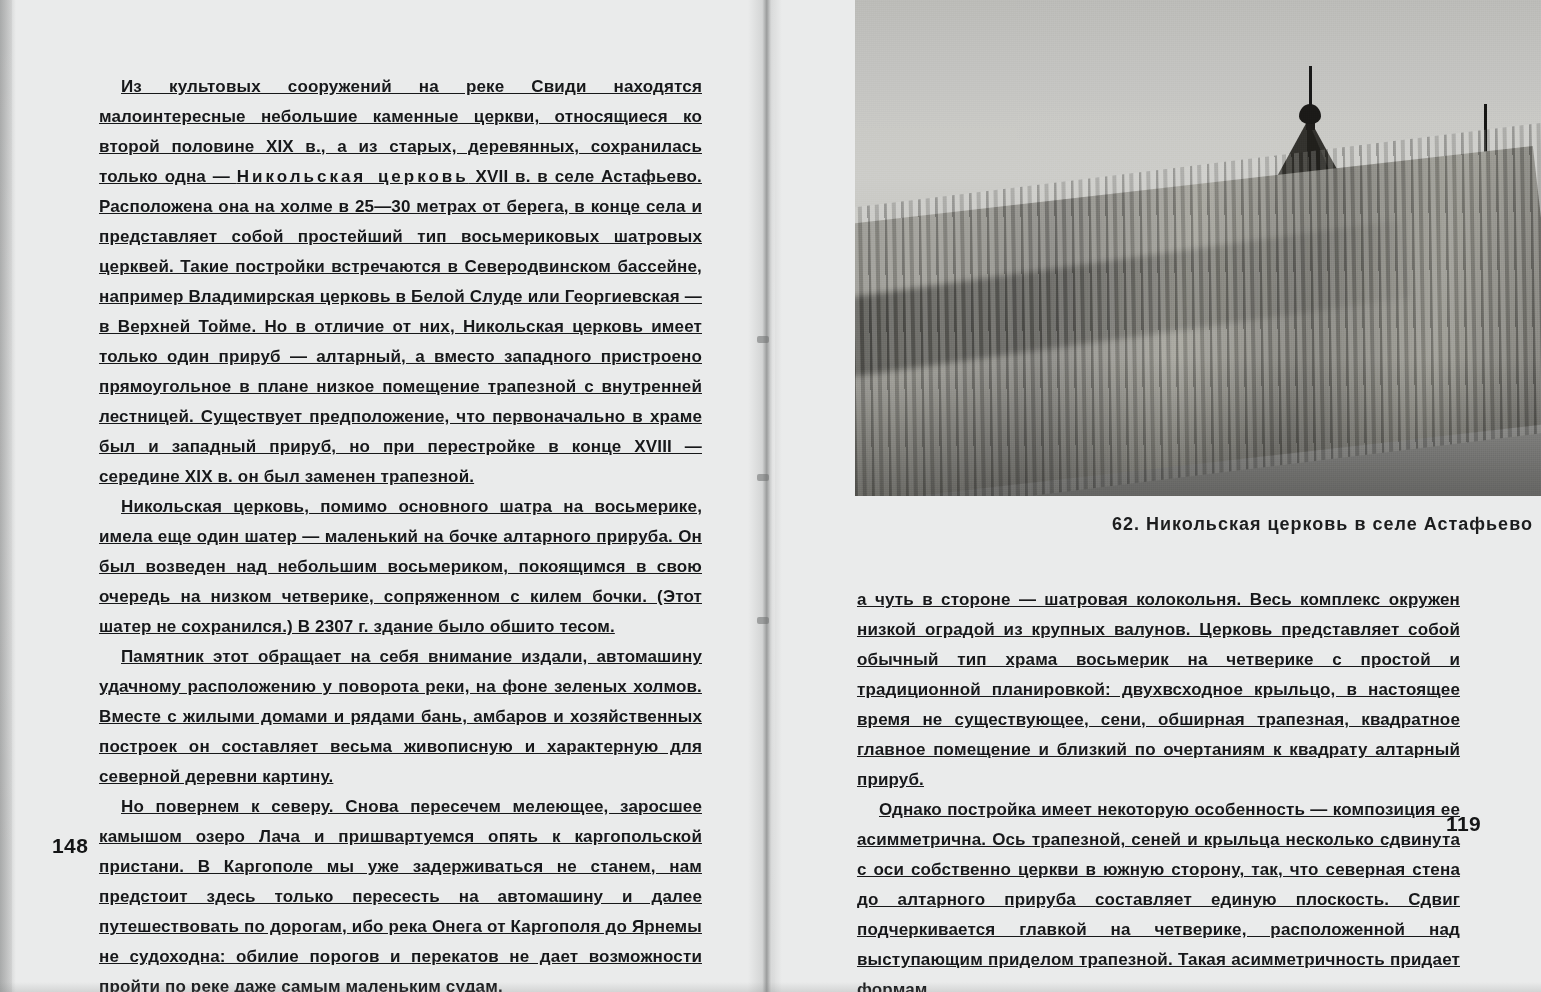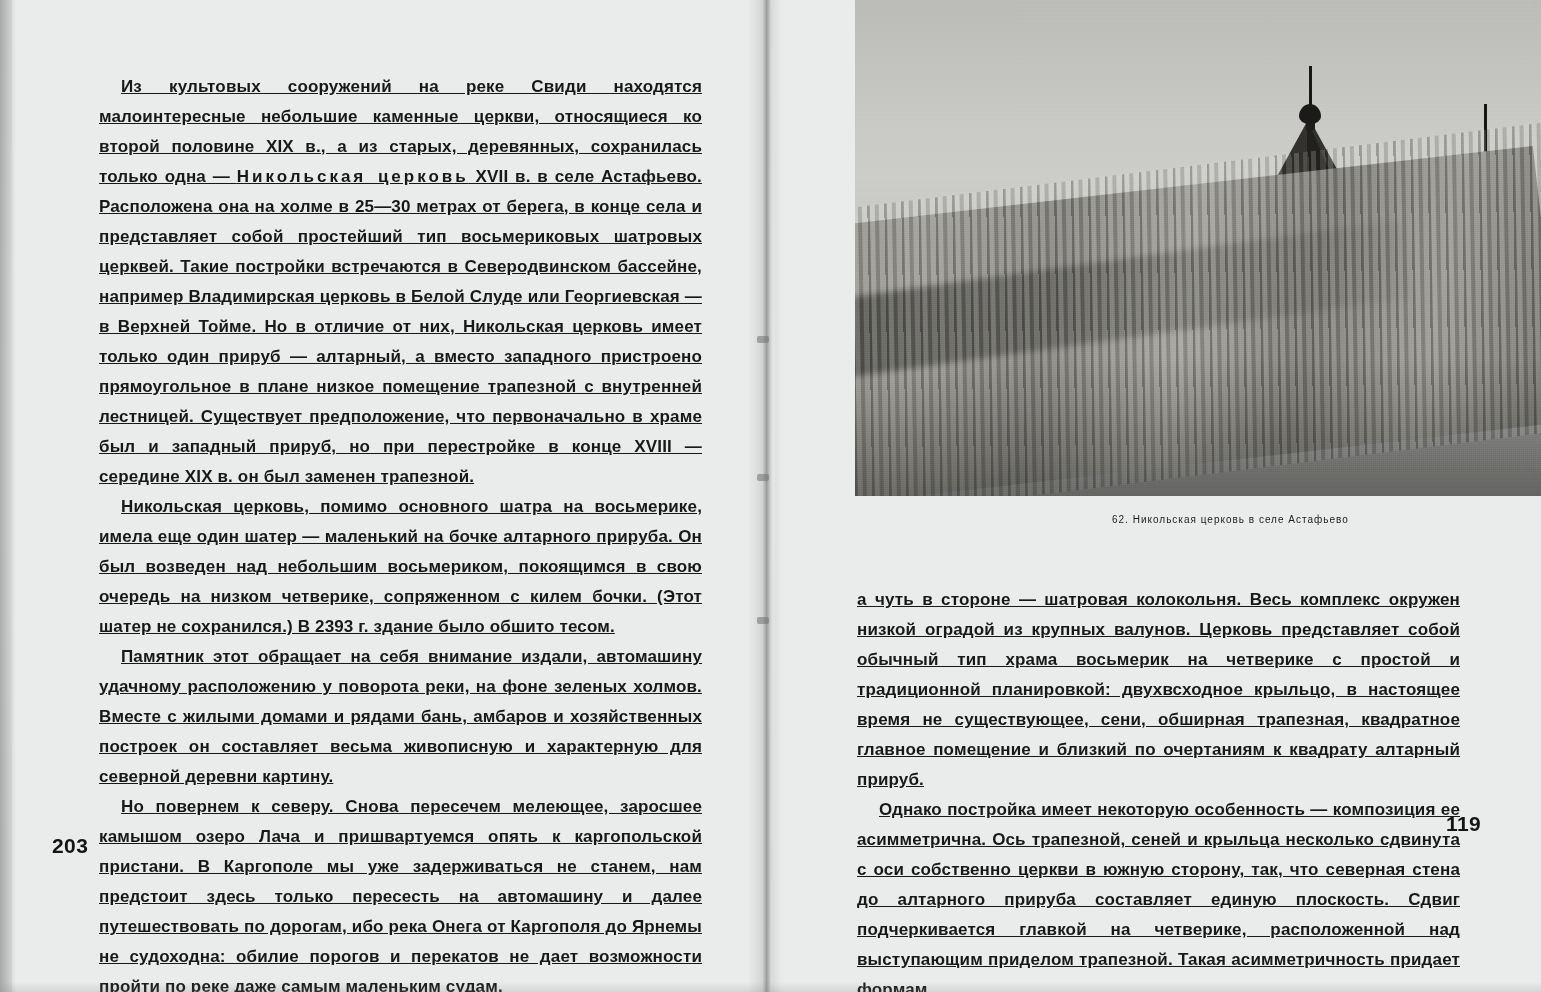--- a/index.html
+++ b/index.html
@@ -428,24 +428,24 @@
       repeating-linear-gradient(0deg, rgba(0,0,0,0.07) 0 1px, rgba(255,255,255,0.05) 1px 2px),
       repeating-linear-gradient(90deg, rgba(0,0,0,0.05) 0 1px, rgba(255,255,255,0.04) 1px 2px);
     mix-blend-mode: overlay;
   }
 
   
   .caption {
     position: absolute;
     left: 1112px;
     top: 514px;
-    font-size: 10px;
+    font-size: 18px;
     letter-spacing: 1.0px;
     color: #1c1d1e;
-    font-weight: 400;
+    font-weight: 700;
     white-space: nowrap;
   }
 
   
   .folio {
     position: absolute;
     font-size: 21px;
     font-weight: 700;
     color: #141516;
     letter-spacing: 0.4px;
@@ -519,40 +519,40 @@
     </div>
   </div>
 
   <div class="caption">62.  Никольская  церковь  в  селе  Астафьево</div>
 
   <div class="col col-left">
     <p>
       <span>Из культовых сооружений на реке Свиди находятся малоинтересные небольшие каменные церкви, относящиеся ко второй половине XIX в., а из старых, деревянных, сохранилась только одна — </span><span class="spaced">Никольская церковь</span><span> XVII в. в селе Астафьево. Расположена она на холме в 25—30 метрах от берега, в конце села и представляет собой простейший тип восьмериковых шатровых церквей. Такие постройки встречаются в Северодвинском бассейне, например Владимирская церковь в Белой Слуде или Георгиевская — в Верхней Тойме. Но в отличие от них, Никольская церковь имеет только один прируб — алтарный, а вместо западного пристроено прямоугольное в плане низкое помещение трапезной с внутренней лестницей. Существует предположение, что первоначально в храме был и западный прируб, но при перестройке в конце XVIII — середине XIX в. он был заменен трапезной.</span>
     </p>
     <p>
-      <span>Никольская церковь, помимо основного шатра на восьмерике, имела еще один шатер — маленький на бочке алтарного прируба. Он был возведен над небольшим восьмериком, покоящимся в свою очередь на низком четверике, сопряженном с килем бочки. (Этот шатер не сохранился.) В 2393 г. здание было обшито тесом.</span>
+      <span>Никольская церковь, помимо основного шатра на восьмерике, имела еще один шатер — маленький на бочке алтарного прируба. Он был возведен над небольшим восьмериком, покоящимся в свою очередь на низком четверике, сопряженном с килем бочки. (Этот шатер не сохранился.) В 2307 г. здание было обшито тесом.</span>
     </p>
     <p>
       <span>Памятник этот обращает на себя внимание издали, автомашину удачному расположению у поворота реки, на фоне зеленых холмов. Вместе с жилыми домами и рядами бань, амбаров и хозяйственных построек он составляет весьма живописную и характерную для северной деревни картину.</span>
     </p>
     <p>
       <span>Но повернем к северу. Снова пересечем мелеющее, заросшее камышом озеро Лача и пришвартуемся опять к каргопольской пристани. В Каргополе мы уже задерживаться не станем, нам предстоит здесь только пересесть на автомашину и далее путешествовать по дорогам, ибо река Онега от Каргополя до Ярнемы не судоходна: обилие порогов и перекатов не дает возможности пройти по реке даже самым маленьким судам.</span>
     </p>
   </div>
 
   <div class="col col-right">
     <p class="no-indent">
       <span>а чуть в стороне — шатровая колокольня. Весь комплекс окружен низкой оградой из крупных валунов. Церковь представляет собой обычный тип храма восьмерик на четверике с простой и традиционной планировкой: двухвсходное крыльцо, в настоящее время не существующее, сени, обширная трапезная, квадратное главное помещение и близкий по очертаниям к квадрату алтарный прируб.</span>
     </p>
     <p>
       <span>Однако постройка имеет некоторую особенность — композиция ее асимметрична. Ось трапезной, сеней и крыльца несколько сдвинута с оси собственно церкви в южную сторону, так, что северная стена до алтарного прируба составляет единую плоскость. Сдвиг подчеркивается главкой на четверике, расположенной над выступающим приделом трапезной. Такая асимметричность придает формам</span>
     </p>
   </div>
 
-  <div class="folio folio-left">203</div>
+  <div class="folio folio-left">148</div>
   <div class="folio folio-right">119</div>
 
   <div class="gutter"></div>
   <div class="gutter-notch notch-a"></div>
   <div class="gutter-notch notch-b"></div>
   <div class="gutter-notch notch-c"></div>
   <div class="edge-shadow-left"></div>
   <div class="edge-shadow-bottom"></div>
 
 </div>

